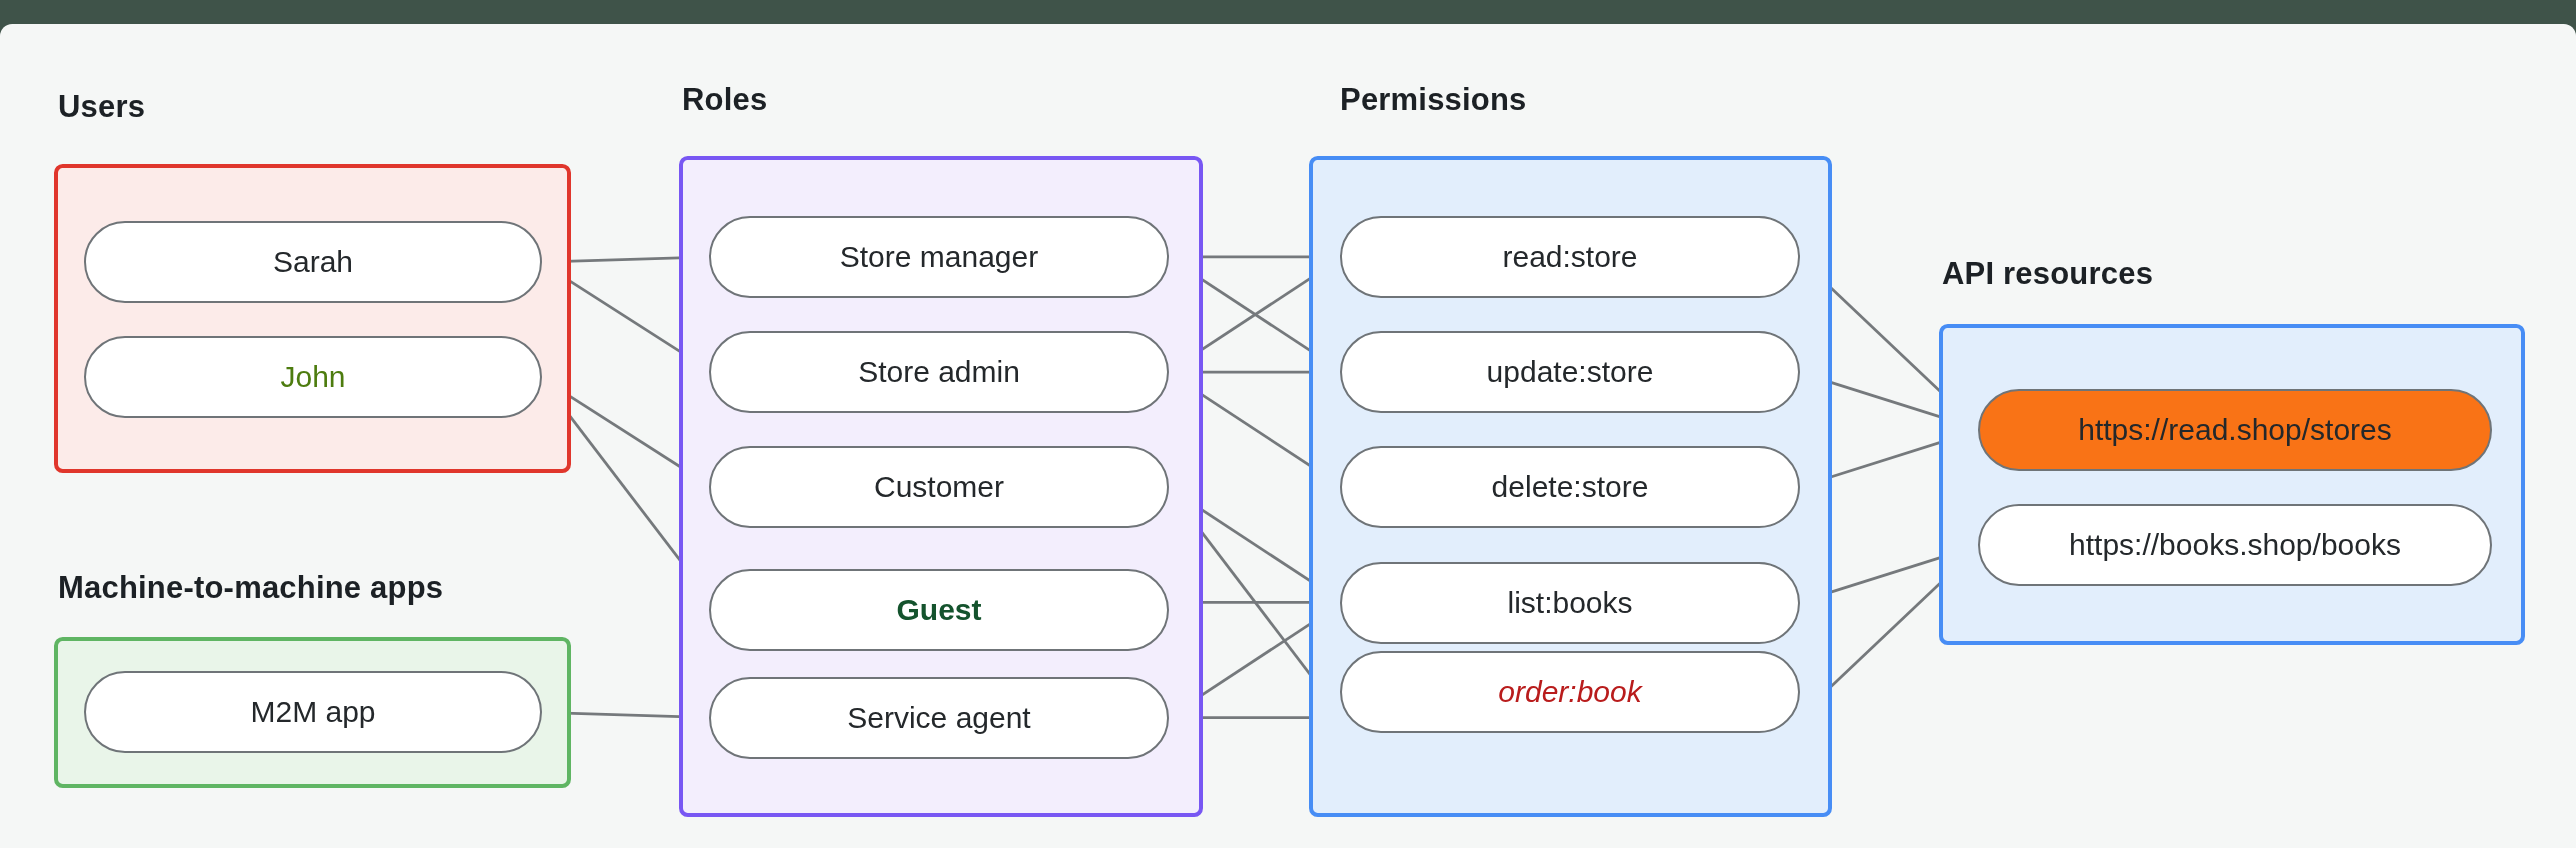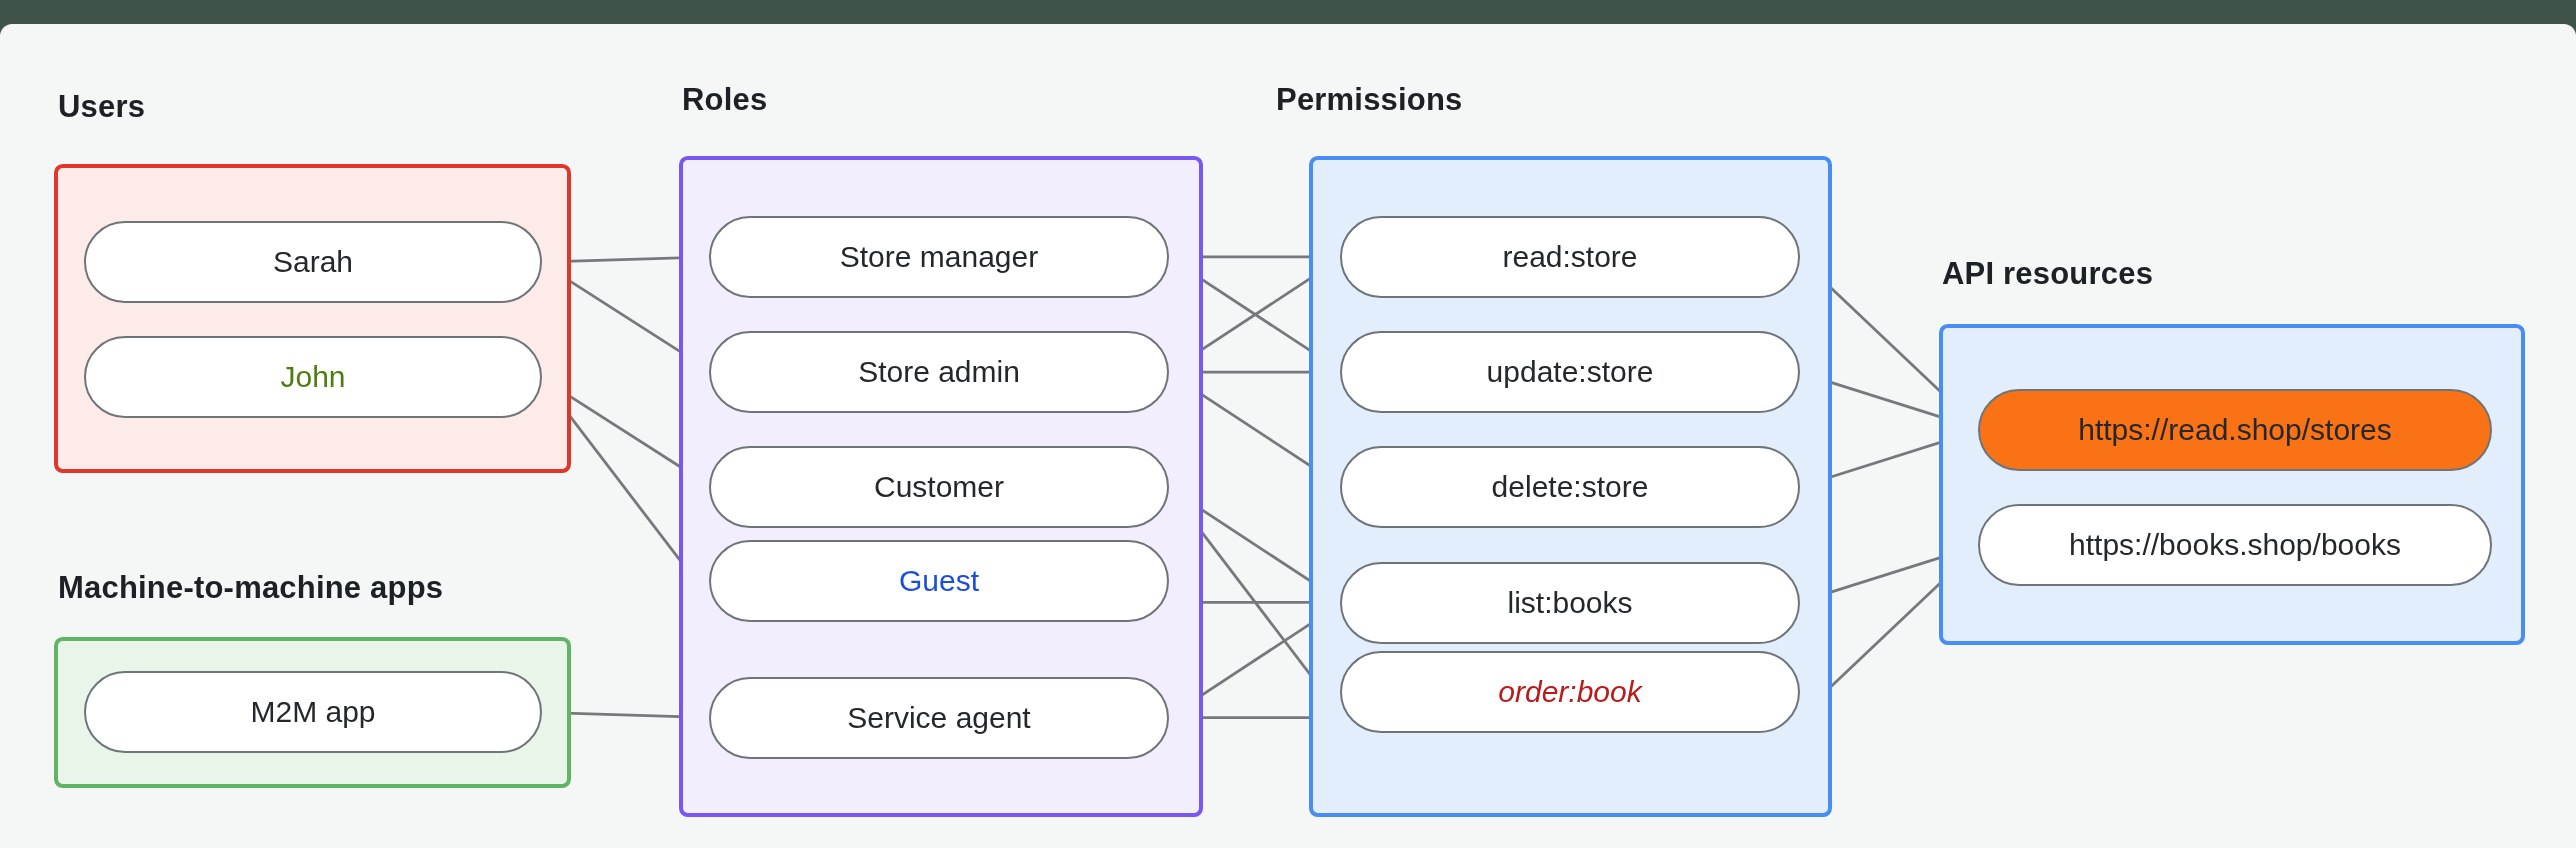--- a/index.html
+++ b/index.html
@@ -94,42 +94,42 @@
 
   <div class="group-box" style="left: 54px; top: 140px; width: 517px; height: 309px; border-color: rgb(224, 54, 44); background: rgb(252, 235, 233);"></div>
   <div class="group-box" style="left: 54px; top: 613px; width: 517px; height: 151px; border-color: rgb(95, 181, 99); background: rgb(233, 245, 233);"></div>
   <div class="group-box" style="left: 679px; top: 132px; width: 524px; height: 661px; border-color: rgb(120, 87, 243); background: rgb(243, 238, 253);"></div>
   <div class="group-box" style="left: 1309px; top: 132px; width: 523px; height: 661px; border-color: rgb(71, 141, 245); background: rgb(226, 238, 252);"></div>
   <div class="group-box" style="left: 1939px; top: 300px; width: 586px; height: 321px; border-color: rgb(71, 141, 245); background: rgb(226, 238, 252);"></div>
 
   <div class="group-label" style="left: 58px; top: 65px; color: rgb(28, 33, 37);">Users</div>
   <div class="group-label" style="left: 58px; top: 546px; color: rgb(28, 33, 37);">Machine-to-machine apps</div>
   <div class="group-label" style="left: 682px; top: 58px; color: rgb(28, 33, 37);">Roles</div>
-  <div class="group-label" style="left: 1276px; top: 58px; color: rgb(28, 33, 37);">Permissions</div>
+  <div class="group-label" style="left: 1340px; top: 58px; color: rgb(28, 33, 37);">Permissions</div>
   <div class="group-label" style="left: 1942px; top: 232px; color: rgb(28, 33, 37);">API resources</div>
 
   <div class="node-pill" style="left: 84px; top: 197px; width: 458px; height: 82px; background: rgb(255, 255, 255); border-color: rgb(111, 116, 120); color: rgb(36, 40, 43);">
       <span>Sarah</span>
     </div>
   <div class="node-pill" style="left: 84px; top: 312px; width: 458px; height: 82px; background: rgb(255, 255, 255); border-color: rgb(111, 116, 120); color: #4d7c0f; justify-content: center;">
       <span>John</span>
     </div>
   <div class="node-pill" style="left: 84px; top: 647px; width: 458px; height: 82px; background: rgb(255, 255, 255); border-color: rgb(111, 116, 120); color: rgb(36, 40, 43);">
       <span>M2M app</span>
     </div>
   <div class="node-pill" style="left: 709px; top: 192px; width: 460px; height: 82px; background: rgb(255, 255, 255); border-color: rgb(111, 116, 120); color: rgb(36, 40, 43);">
       <span>Store manager</span>
     </div>
   <div class="node-pill" style="left: 709px; top: 307px; width: 460px; height: 82px; background: rgb(255, 255, 255); border-color: rgb(111, 116, 120); color: rgb(36, 40, 43);">
       <span>Store admin</span>
     </div>
   <div class="node-pill" style="left: 709px; top: 422px; width: 460px; height: 82px; background: rgb(255, 255, 255); border-color: rgb(111, 116, 120); color: rgb(36, 40, 43);">
       <span>Customer</span>
     </div>
-  <div class="node-pill" style="left: 709px; top: 516px; width: 460px; height: 82px; background: rgb(255, 255, 255); border-color: rgb(111, 116, 120); color: #1d4ed8;">
+  <div class="node-pill" style="left: 709px; top: 545px; width: 460px; height: 82px; background: rgb(255, 255, 255); border-color: rgb(111, 116, 120); color: #14532d; font-weight: bold;">
       <span>Guest</span>
     </div>
   <div class="node-pill" style="left: 709px; top: 653px; width: 460px; height: 82px; background: rgb(255, 255, 255); border-color: rgb(111, 116, 120); color: rgb(36, 40, 43);">
       <span>Service agent</span>
     </div>
   <div class="node-pill" style="left: 1340px; top: 192px; width: 460px; height: 82px; background: rgb(255, 255, 255); border-color: rgb(111, 116, 120); color: rgb(36, 40, 43);">
       <span>read:store</span>
     </div>
   <div class="node-pill" style="left: 1340px; top: 307px; width: 460px; height: 82px; background: rgb(255, 255, 255); border-color: rgb(111, 116, 120); color: rgb(36, 40, 43);">
       <span>update:store</span>

